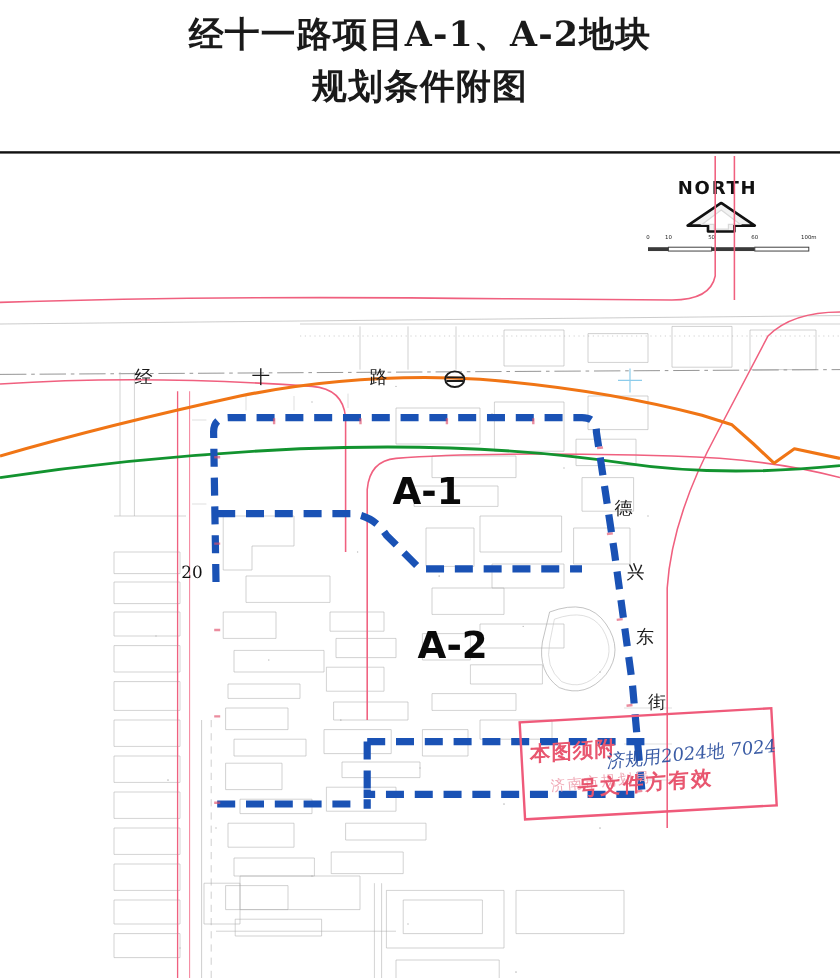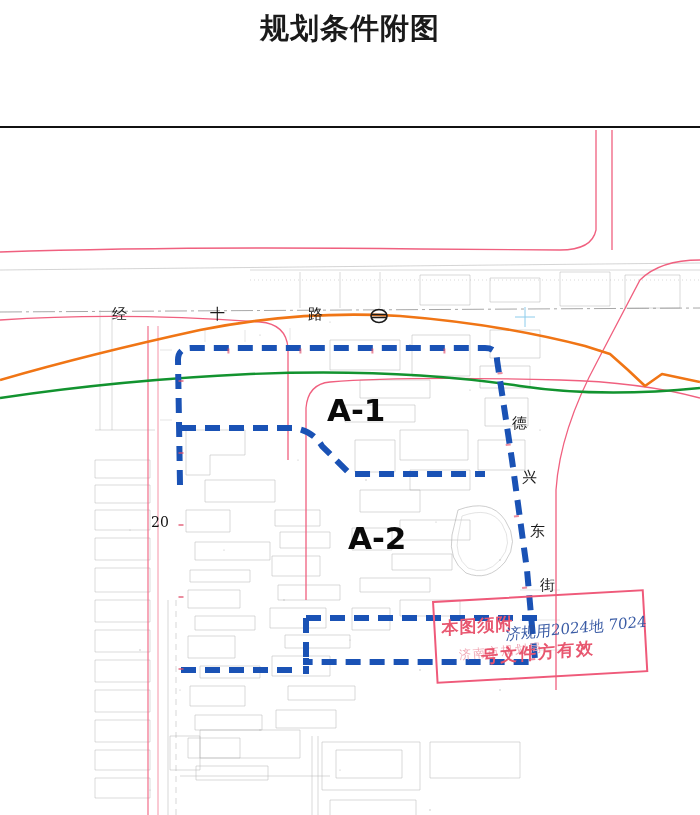--- a/index.html
+++ b/index.html
@@ -119,21 +119,20 @@
     font-family: "DejaVu Sans", "Liberation Sans", sans-serif;
     font-size: 31px;
     font-weight: 600;
     letter-spacing: 0px;
     color: #0a0a0a;
   }
   .dim-label {
     font-family: "DejaVu Serif", "Liberation Serif", serif;
     font-size: 14px;
     color: #111;
-    margin-top: 44px;
   }
 
   
   .stamp {
     position: absolute;
     left: 432px;
     top: 601px;
     width: 212px;
     height: 83px;
     transform: rotate(-3.2deg);
@@ -188,24 +187,47 @@
     white-space: nowrap;
     font-family: "DejaVu Serif", "Liberation Serif", serif;
   }
 </style>
 </head>
 <body>
 
 <div id="page">
 
   <div class="title-block">
+    <div class="title-line">经十一路项目A-1、A-2地块</div>
     <div class="title-line">规划条件附图</div>
   </div>
   <div class="title-rule"></div>
 
+  <div class="north-block">
+    <div class="north-label">NORTH</div>
+    <div class="north-arrow">
+      <svg width="62" height="26" viewBox="0 0 62 26">
+        <polygon points="31,1 59,20 42,20 42,25 20,25 20,20 3,20" fill="#f2f2f2" stroke="#111" stroke-width="2.2" stroke-linejoin="round"></polygon>
+        <polygon points="31,7 47,19 37,19 37,23 25,23 25,19 15,19" fill="#ffffff" stroke="#d9d9d9" stroke-width="1"></polygon>
+      </svg>
+    </div>
+    <div class="scale-wrap">
+      <div class="scale-tick-label" style="left:6px;">0</div>
+      <div class="scale-tick-label" style="left:23px;">10</div>
+      <div class="scale-tick-label" style="left:59px;">50</div>
+      <div class="scale-tick-label" style="left:95px;">60</div>
+      <div class="scale-tick-label" style="left:140px;">100m</div>
+      <svg width="150" height="10" viewBox="0 0 150 10" style="position:absolute;left:0;top:7px;">
+        <rect x="6" y="3" width="17" height="3.2" fill="#3a3a3a"></rect>
+        <rect x="23" y="3" width="36" height="3.2" fill="#ffffff" stroke="#3a3a3a" stroke-width="0.8"></rect>
+        <rect x="59" y="3" width="36" height="3.2" fill="#3a3a3a"></rect>
+        <rect x="95" y="3" width="45" height="3.2" fill="#ffffff" stroke="#3a3a3a" stroke-width="0.8"></rect>
+      </svg>
+    </div>
+  </div>
 
   <div class="map">
     <svg width="700" height="685" viewBox="0 0 700 685">
 
       <defs>
         <pattern id="bldgHatch" width="6" height="6" patternUnits="userSpaceOnUse">
           <path d="M0,6 L6,0" stroke="#b8b8b8" stroke-width="0.4"></path>
         </pattern>
         <clipPath id="mapClip">
             <rect x="0" y="0" width="700" height="685"></rect>

